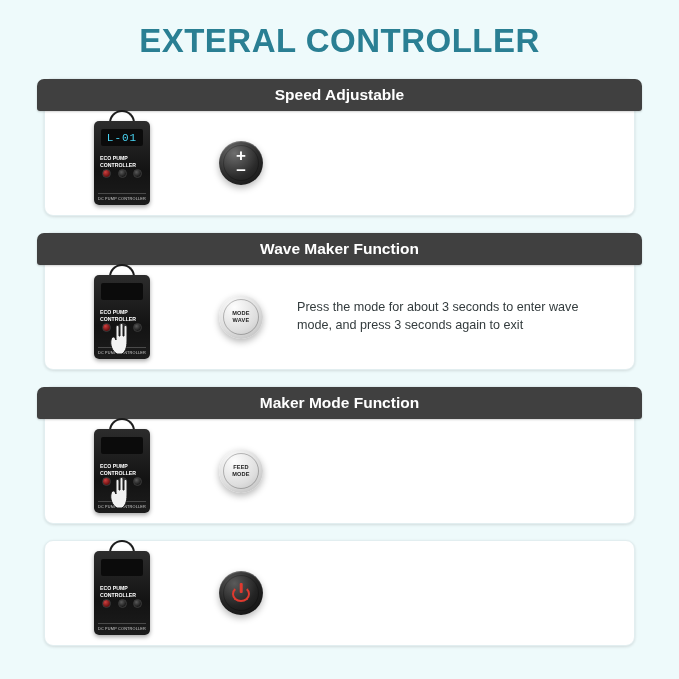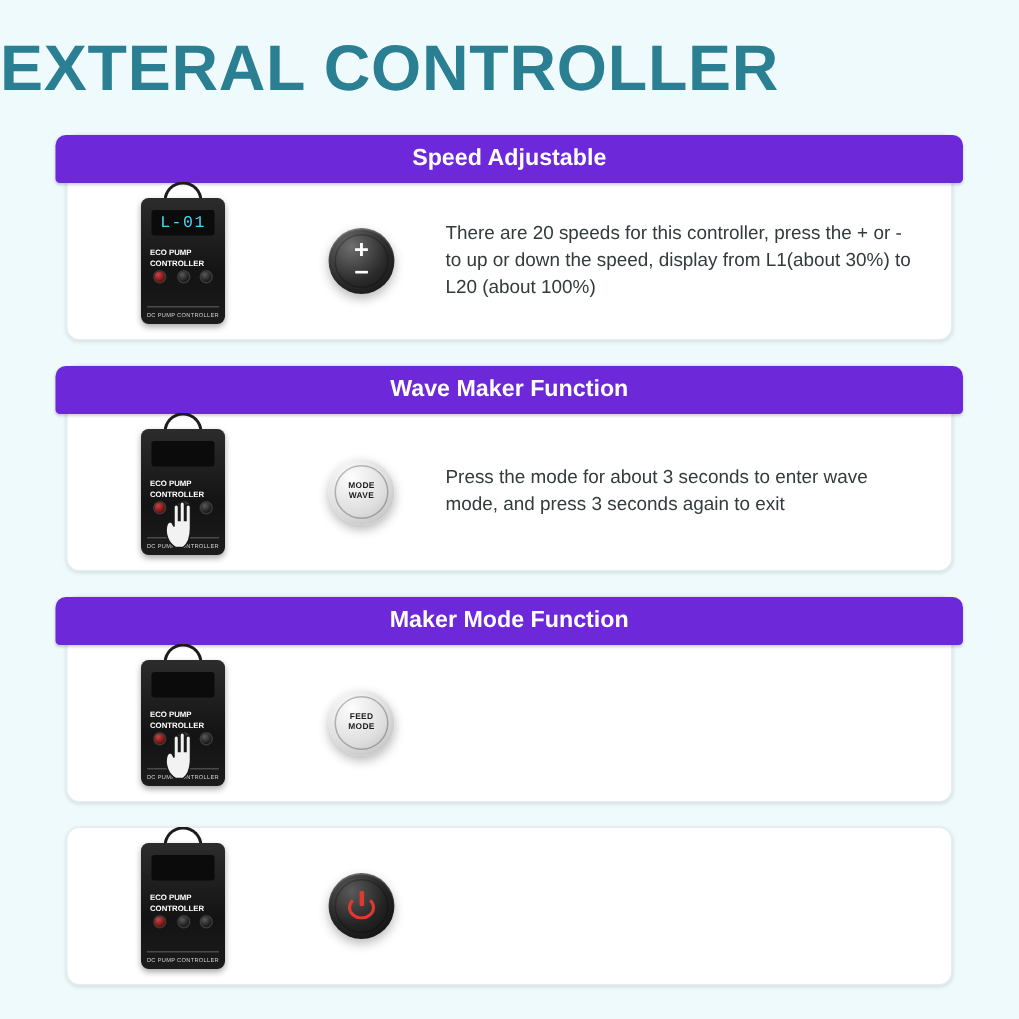--- a/index.html
+++ b/index.html
@@ -14,39 +14,39 @@
     font-family: "Liberation Sans", sans-serif;
     overflow: hidden;
   }
   .page {
     width: 679px;
     height: 679px;
     position: relative;
     padding: 0;
   }
   .page-title {
-    text-align: left;
+    text-align: center;
     color: #2a7f93;
-    font-size: 43px;
+    font-size: 33px;
     font-weight: bold;
     letter-spacing: 0.5px;
     margin: 22px 0 18px 0;
     font-family: "Liberation Sans", sans-serif;
   }
   .card {
     position: relative;
     margin: 0 44px 16px 44px;
     background: #ffffff;
     border-radius: 9px;
     box-shadow: 0 1px 3px rgba(0,0,0,0.12);
     border: 1px solid #e2eef0;
     overflow: visible;
   }
   .card-header {
-    background: #6d28d9;
+    background: #404040;
     color: #ffffff;
     font-size: 15.5px;
     font-weight: bold;
     text-align: center;
     padding: 7px 0 7px 0;
     border-radius: 7px 7px 3px 3px;
     position: relative;
     margin: 0 -8px;
     box-shadow: 0 1px 2px rgba(0,0,0,0.18);
   }
@@ -275,21 +275,20 @@
             <div class="footer-txt">DC PUMP CONTROLLER</div>
           </div>
         </div>
       </div>
       <div class="col-icon">
         <div class="icon-btn dark">
           <div class="ring"></div>
           <div class="plusminus">+<br>–</div>
         </div>
       </div>
-      <div class="col-text">There are 20 speeds for this controller, press the + or - to up or down the speed, display from L1(about 30%) to L20 (about 100%)</div>
     </div>
   </div>
 
   <div class="card">
     <div class="card-header">Wave Maker Function</div>
     <div class="card-body">
       <div class="col-device">
         <div class="device">
           <div class="hanger"></div>
           <div class="body">

